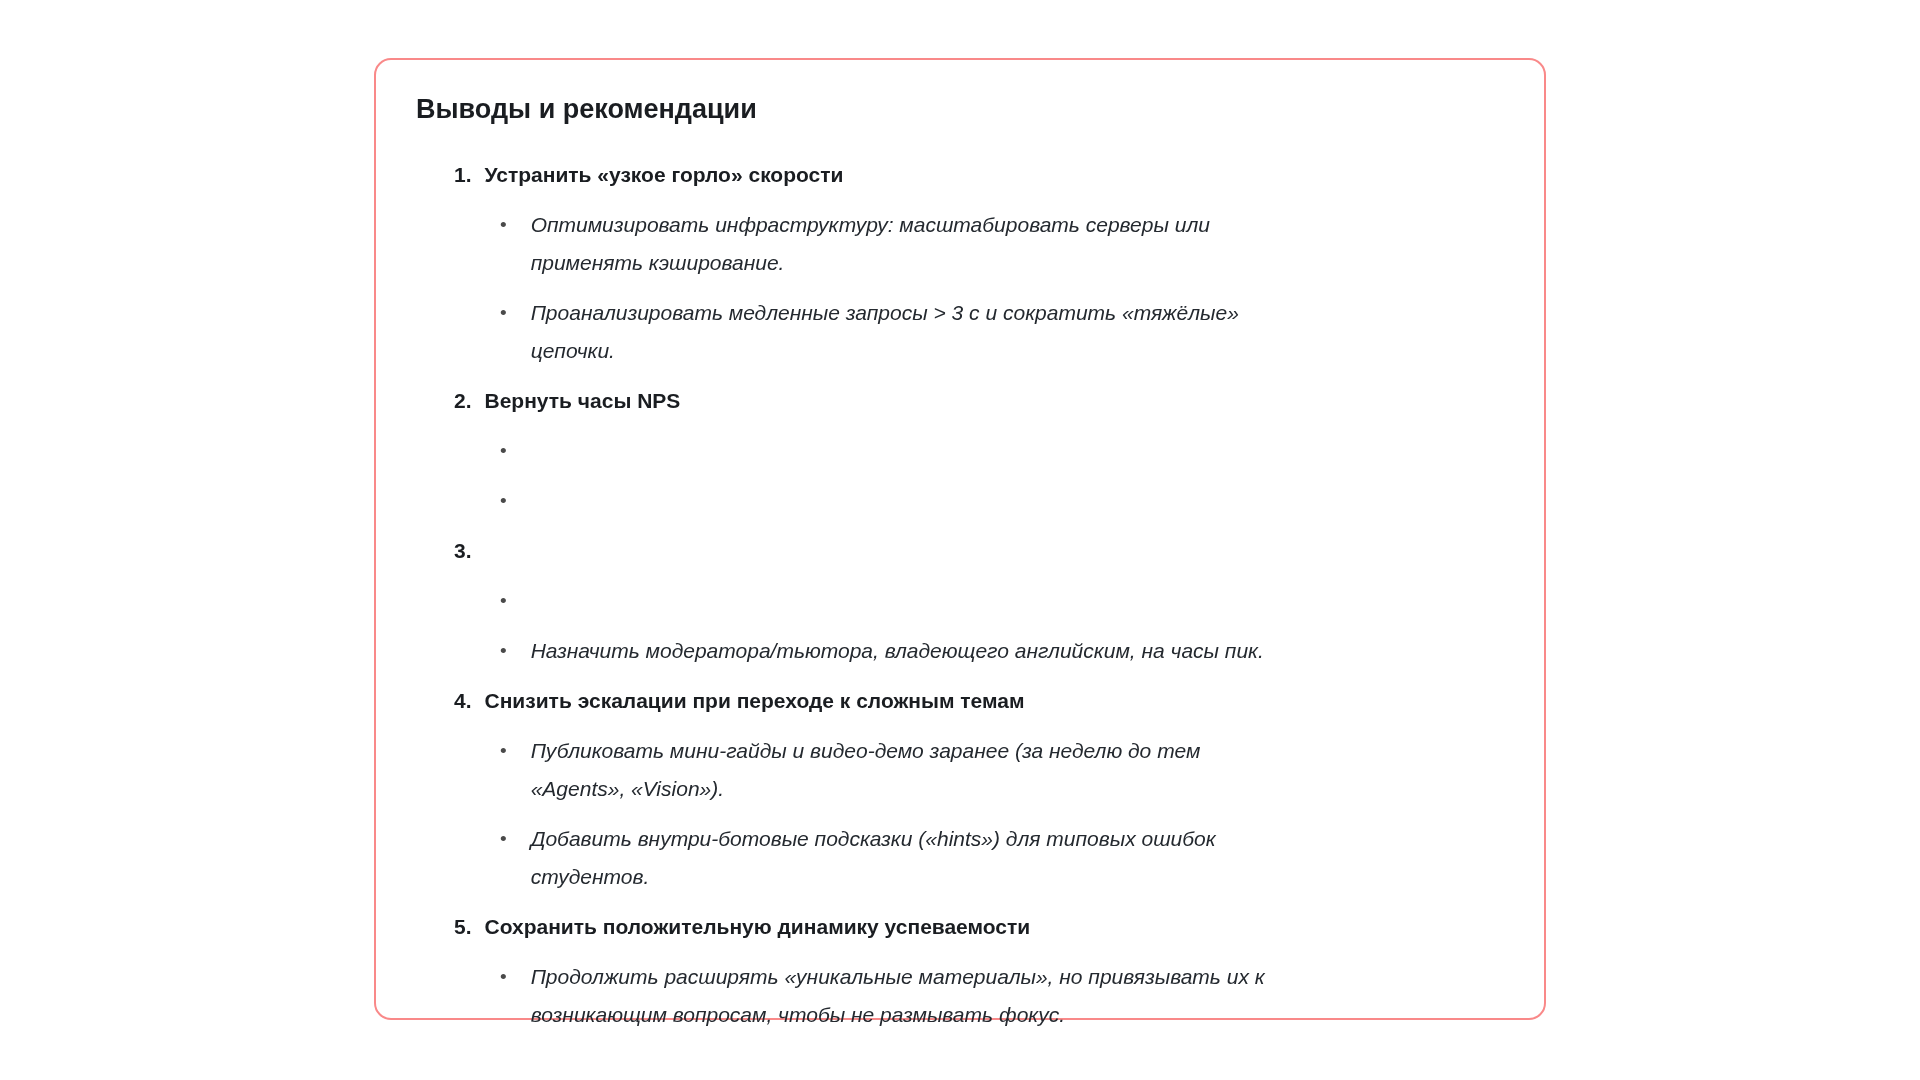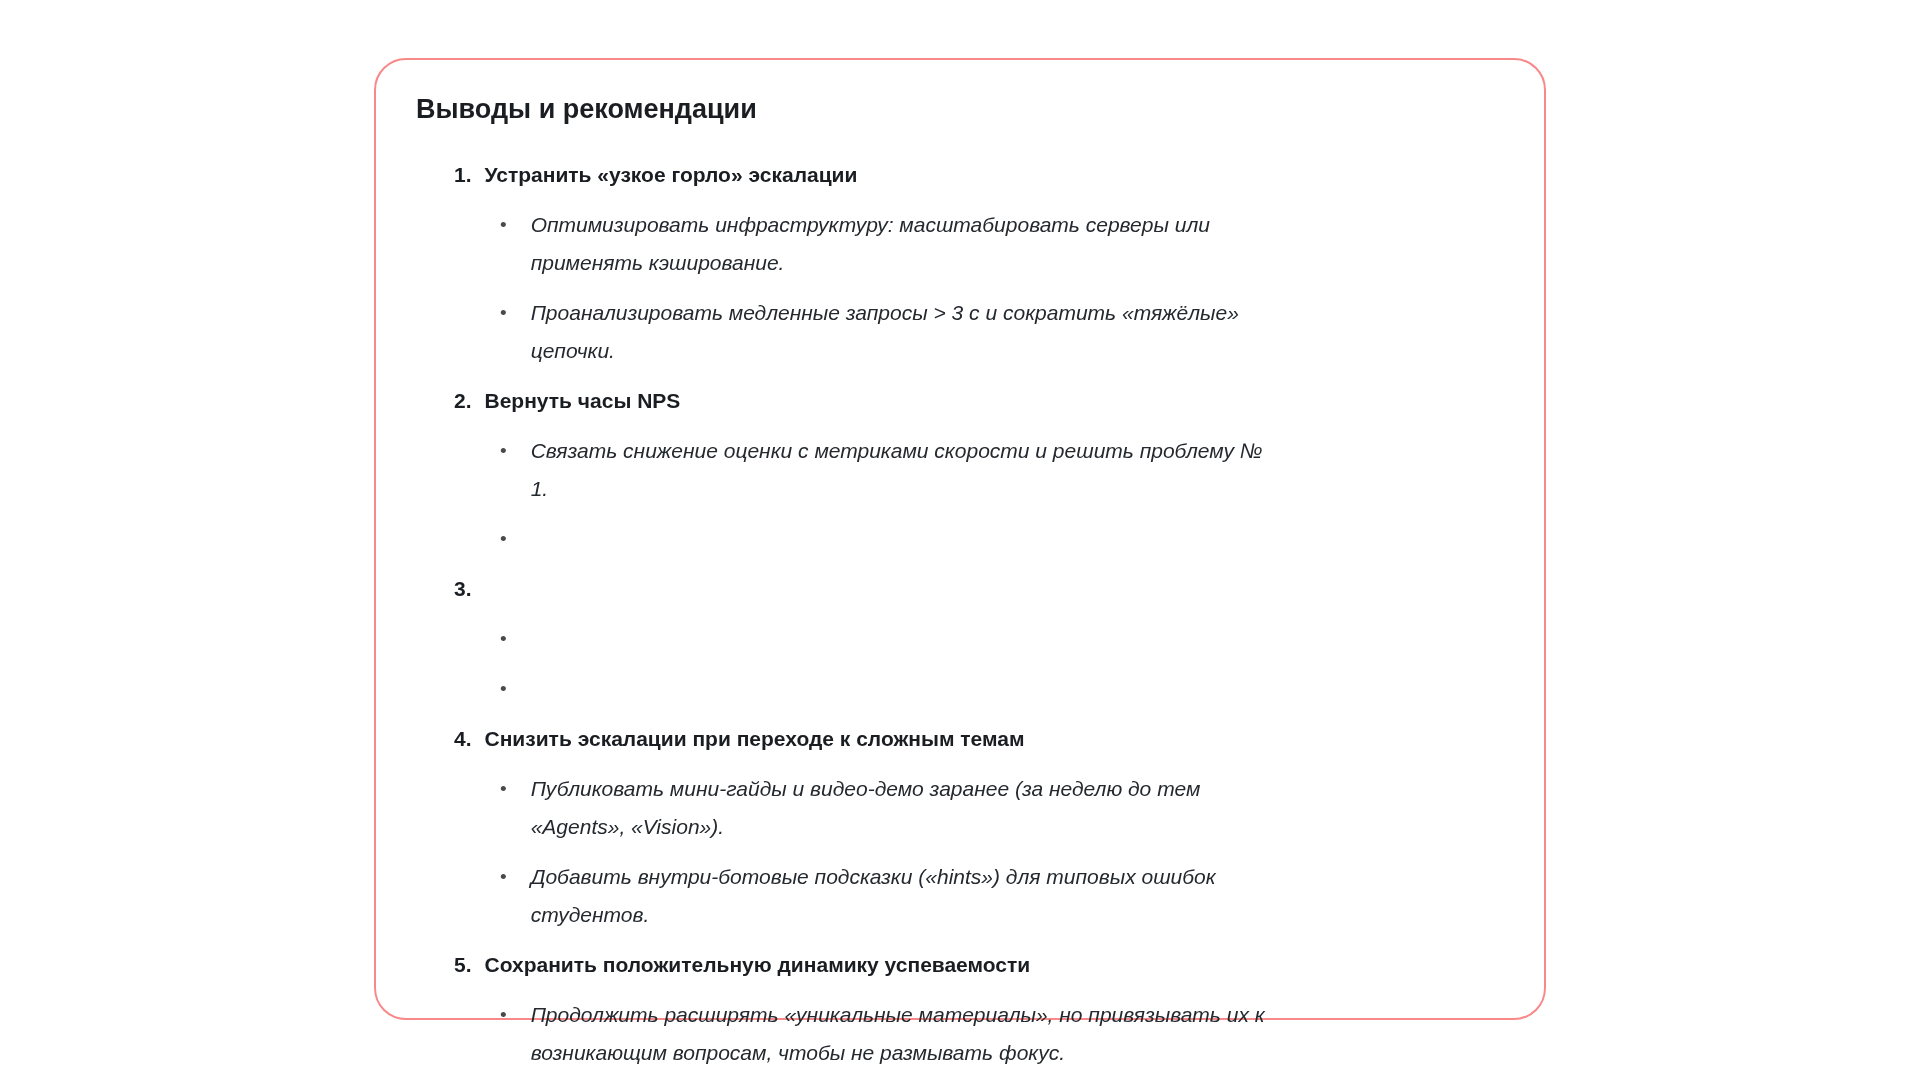--- a/index.html
+++ b/index.html
@@ -8,21 +8,21 @@
     width: 1920px; height: 1080px;
     background: #ffffff;
     font-family: "Liberation Sans", sans-serif;
     color: #1f2328;
   }
   .card {
     width: 1172px;
     height: 962px;
     margin: 58px auto 0 auto;
     border: 2px solid #3b82f6;
-    border-radius: 32px;
+    border-radius: 17px;
     padding: 30px 40px 30px 40px;
     background: #ffffff;
   }
   .card-title {
     font-size: 27px;
     font-weight: 700;
     line-height: 38px;
     margin: 0 0 28px 0;
     color: #1a1d21;
   }
@@ -66,21 +66,21 @@
 </head>
 <body>
 
 <div class="card" style="border-color: rgb(249, 137, 137);">
   <h1 class="card-title">Выводы и рекомендации</h1>
 
   <ol class="rec-list" id="rec-list">
   <li class="rec-item">
     <div class="rec-heading">
       <span class="num">1.</span>
-      <span class="heading-text">Устранить «узкое горло» эскалации</span>
+      <span class="heading-text">Устранить «узкое горло» скорости</span>
     </div>
     <ul class="bullets">
   <li class="bullet-row">
     <span class="bullet-marker">•</span>
     <span class="bullet-text">Оптимизировать инфраструктуру: масштабировать серверы или применять кэширование.</span>
   </li>
 
   <li class="bullet-row">
     <span class="bullet-marker">•</span>
     <span class="bullet-text">Проанализировать медленные запросы &gt; 3 с и сократить «тяжёлые» цепочки.</span>
@@ -89,40 +89,40 @@
   </li>
 
   <li class="rec-item">
     <div class="rec-heading">
       <span class="num">2.</span>
       <span class="heading-text">Вернуть часы NPS</span>
     </div>
     <ul class="bullets">
   <li class="bullet-row">
     <span class="bullet-marker">•</span>
-    <span class="bullet-text">Связать снижение оценки с метриками скорости и решить проблему № 1.</span>
   </li>
 
   <li class="bullet-row">
     <span class="bullet-marker">•</span>
   </li>
 </ul>
   </li>
 
   <li class="rec-item">
     <div class="rec-heading">
       <span class="num">3.</span>
     </div>
     <ul class="bullets">
   <li class="bullet-row">
     <span class="bullet-marker">•</span>
   </li>
 
   <li class="bullet-row">
     <span class="bullet-marker">•</span>
+    <span class="bullet-text">Назначить модератора/тьютора, владеющего английским, на часы пик.</span>
   </li>
 </ul>
   </li>
 
   <li class="rec-item">
     <div class="rec-heading">
       <span class="num">4.</span>
       <span class="heading-text">Снизить эскалации при переходе к сложным темам</span>
     </div>
     <ul class="bullets">

